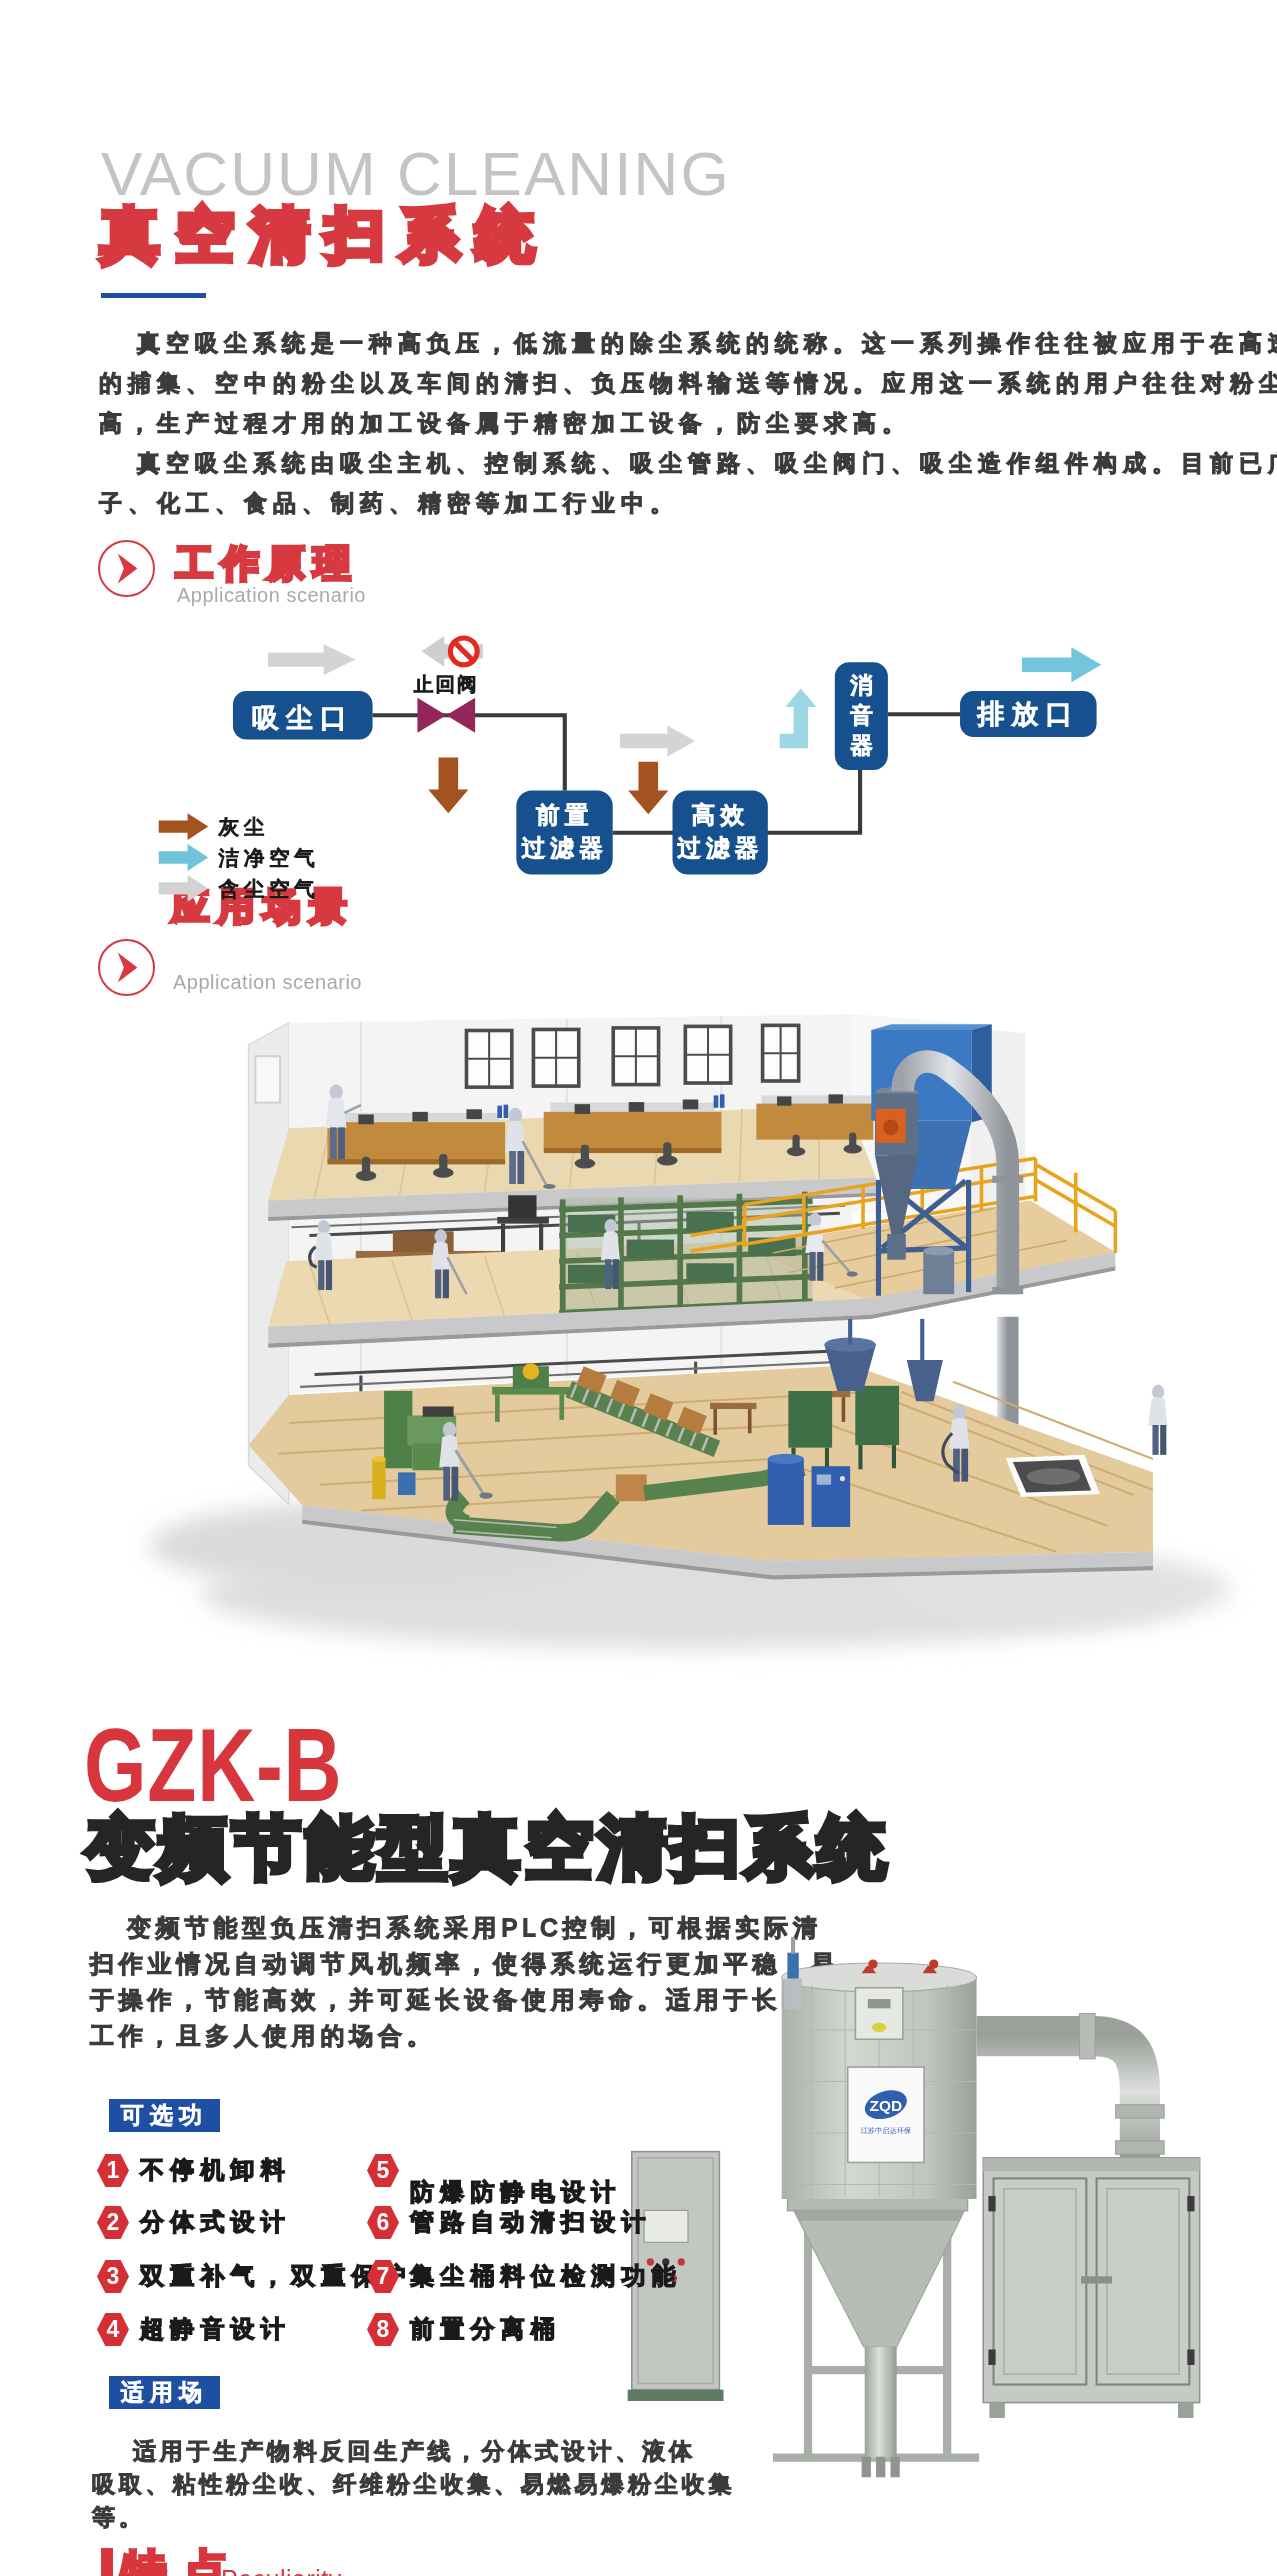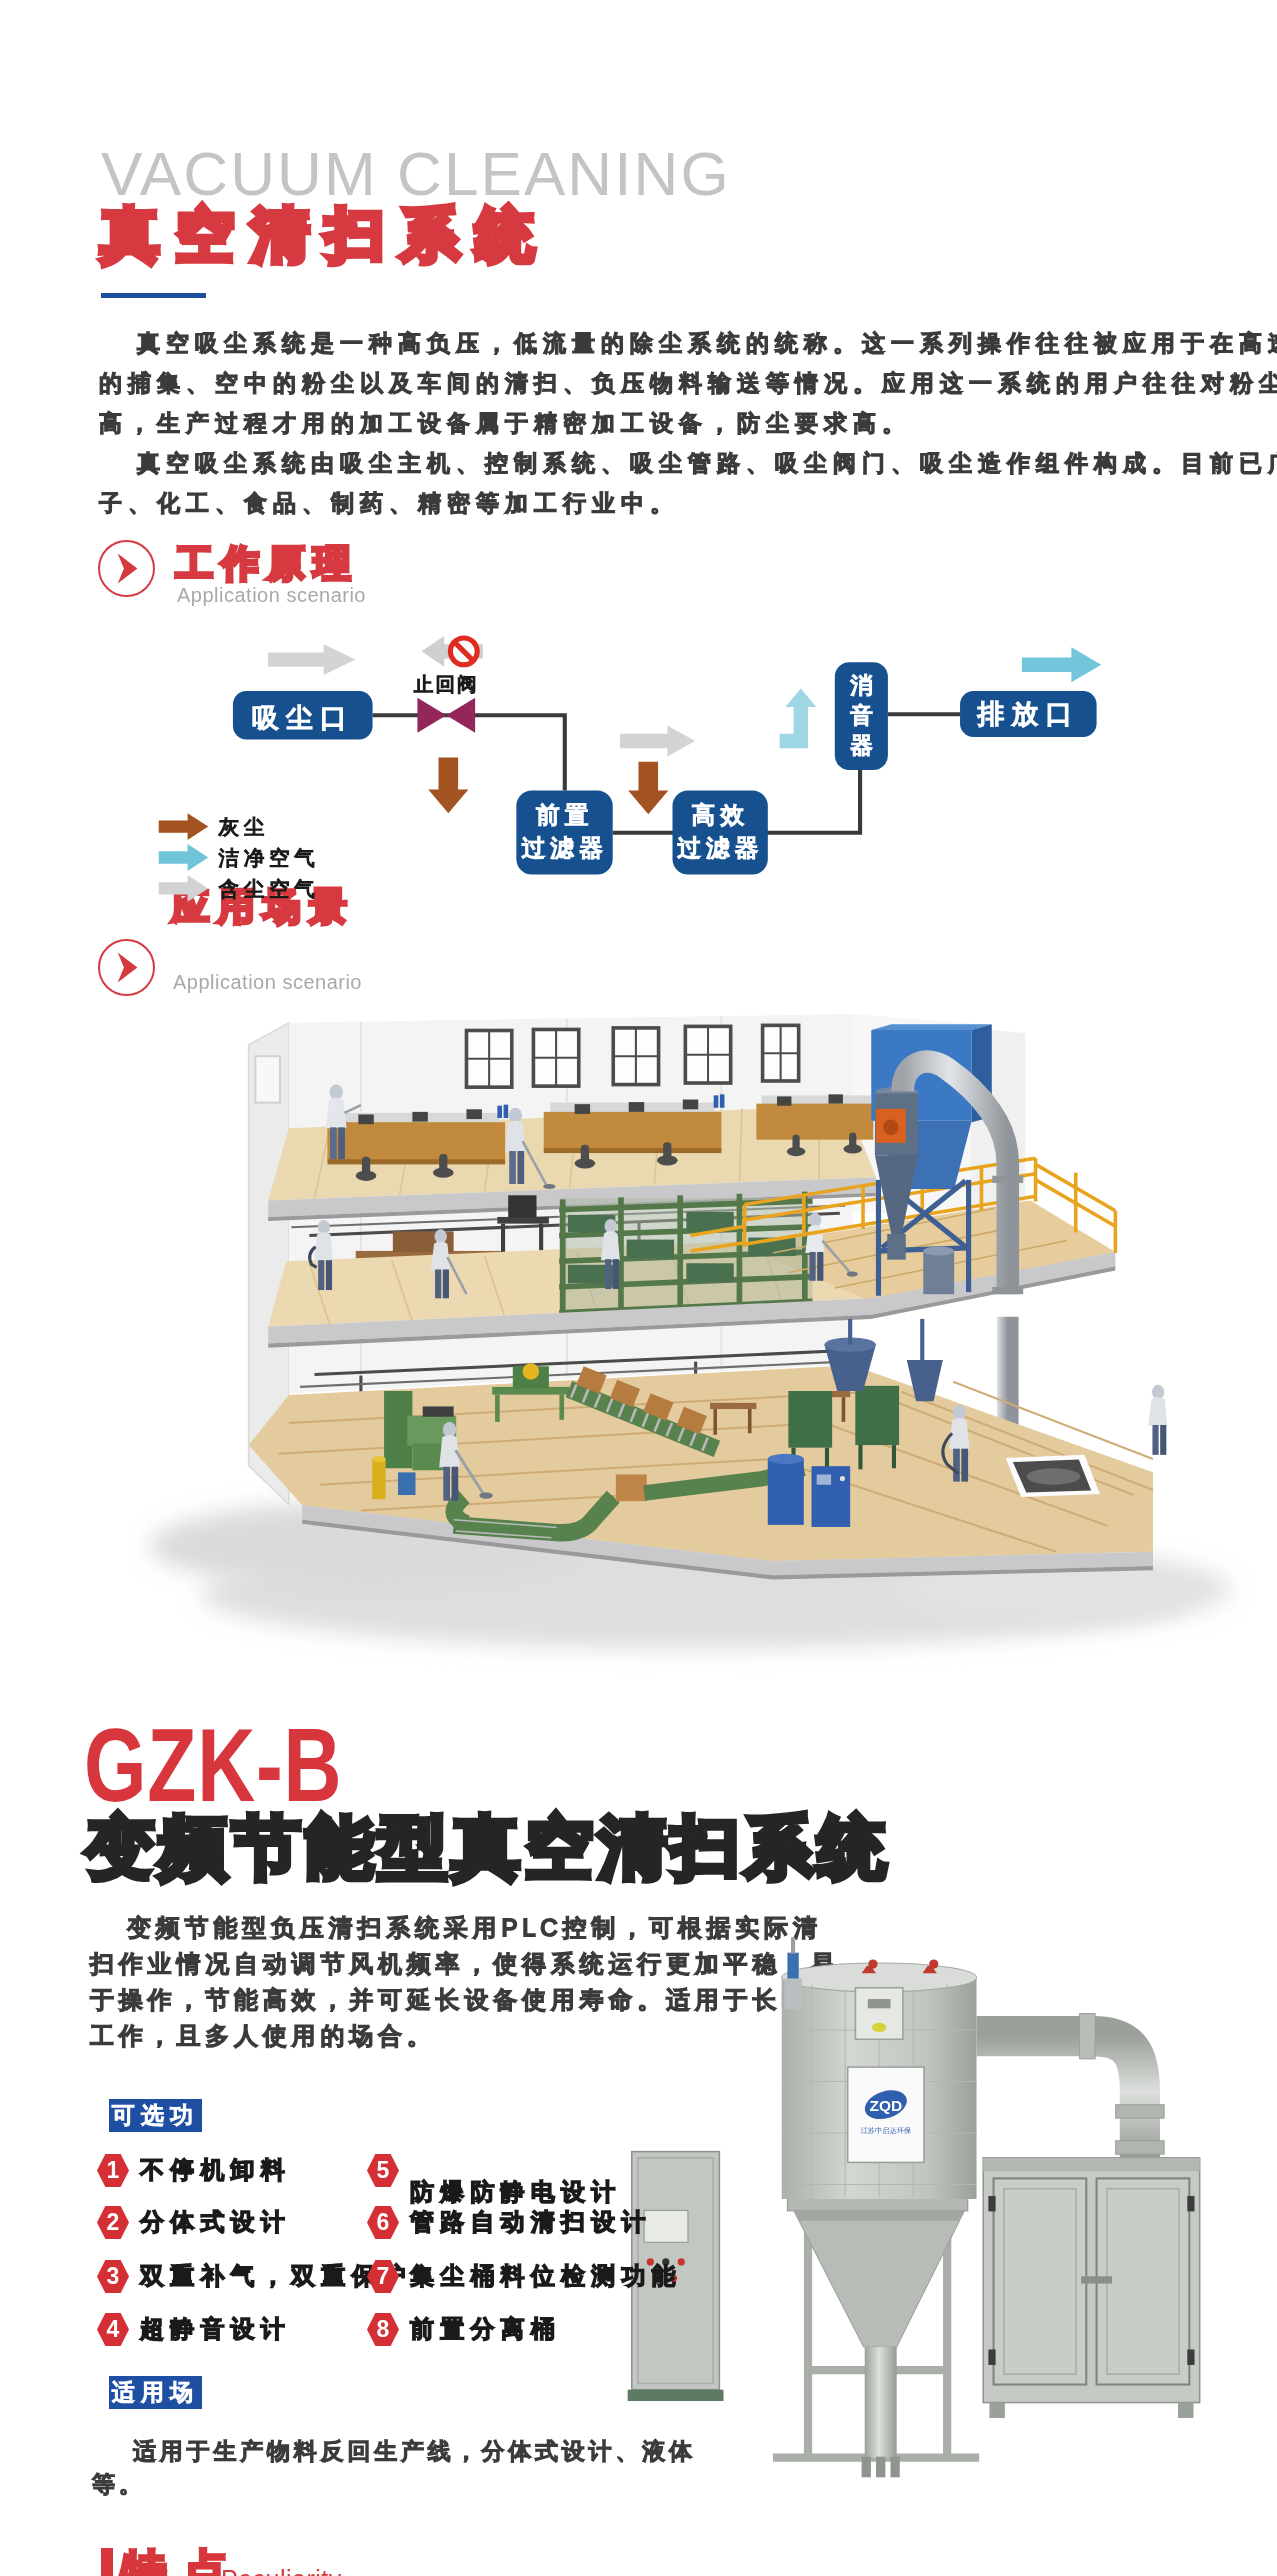--- a/index.html
+++ b/index.html
@@ -10,21 +10,21 @@
 #blueBar { left:101px; top:293px; width:105px; height:5.2px; background:#1d4f9e; }
 .bodyP { font-size:23px; line-height:40px; color:#3b3b3b; letter-spacing:6px; -webkit-text-stroke:1.9px #3b3b3b; white-space:nowrap; }
 #para1 { left:99px; top:323px; }
 .ind { padding-left:38px; }
 .secCircle { width:57px; height:57px; border:2.6px solid #d63a40; border-radius:50%; }
 .secTitle { font-size:37px; color:#d63a40; -webkit-text-stroke:5.2px #d63a40; letter-spacing:8.8px; line-height:1; }
 .secSub { font-size:20px; color:#a9a9a9; letter-spacing:0.5px; line-height:1; }
 #gzkTitle { left:84px; top:1714px; font-size:103px; font-weight:bold; color:#d6363c; letter-spacing:1px; line-height:1; transform:scaleX(0.78); transform-origin:left top; }
 #gzkSub { left:86px; top:1813px; font-size:68px; color:#252525; -webkit-text-stroke:8.2px #252525; letter-spacing:5.2px; line-height:1; }
 #gzkPara { left:90px; top:1910px; font-size:24px; line-height:36px; color:#3b3b3b; letter-spacing:4.8px; -webkit-text-stroke:1.9px #3b3b3b; white-space:nowrap; }
-.blueTag { width:93px; height:33px; background:#1e4fa2; color:#ffffff; font-size:23px; -webkit-text-stroke:1.5px #fff; letter-spacing:6.2px; text-align:center; line-height:33px; }
+.blueTag { width:111px; height:33px; background:#1e4fa2; color:#ffffff; font-size:23px; -webkit-text-stroke:1.5px #fff; letter-spacing:6.2px; text-align:center; line-height:33px; }
 .optItem { font-size:24px; color:#1a1a1a; -webkit-text-stroke:2.2px #1a1a1a; letter-spacing:6.2px; line-height:1; white-space:nowrap; }
 .hexNum { width:32px; height:33px; background:#d42f35; color:#fff; font-weight:bold; font-size:23px; text-align:center; line-height:33px; clip-path:polygon(26% 0, 74% 0, 100% 50%, 74% 100%, 26% 100%, 0 50%); letter-spacing:0; -webkit-text-stroke:0px transparent; }
 #applyPara { left:92px; top:2435px; font-size:23px; line-height:33px; color:#3b3b3b; letter-spacing:3.8px; -webkit-text-stroke:1.8px #3b3b3b; white-space:nowrap; }
 #featBar { left:101px; top:2548px; width:12px; height:43px; background:#d6363c; }
 #featCn { left:122px; top:2549px; font-size:44px; color:#d6363c; -webkit-text-stroke:5.2px #d6363c; letter-spacing:17.5px; line-height:1; }
 #featEn { left:221px; top:2567px; font-size:25px; color:#d6363c; letter-spacing:0.5px; line-height:1; }
 </style>
 </head>
 <body>
 <div class="abs" id="vcHead">VACUUM CLEANING</div>
@@ -625,19 +625,20 @@
 <div class="abs hexNum" style="left:367px; top:2260px;">7</div>
 <div class="abs optItem" style="left:410px; top:2264px;">集尘桶料位检测功能</div>
 <div class="abs hexNum" style="left:97px; top:2313px;">4</div>
 <div class="abs optItem" style="left:140px; top:2317px;">超静音设计</div>
 <div class="abs hexNum" style="left:367px; top:2313px;">8</div>
 <div class="abs optItem" style="left:410px; top:2317px;">前置分离桶</div>
 
 <div class="abs blueTag" style="left:109px; top:2376px;">适用场景</div>
 <div class="abs" id="applyPara">
 <div class="ind" style="padding-left:41px;">适用于生产物料反回生产线，分体式设计、液体</div>
+<div>吸取、粘性粉尘收、纤维粉尘收集、易燃易爆粉尘收集</div>
 <div>等。</div>
 </div>
 
 <div class="abs" id="featBar"></div>
 <div class="abs" id="featCn">特点</div>
 <div class="abs" id="featEn">Peculiarity</div>
 
 
 </body></html>

